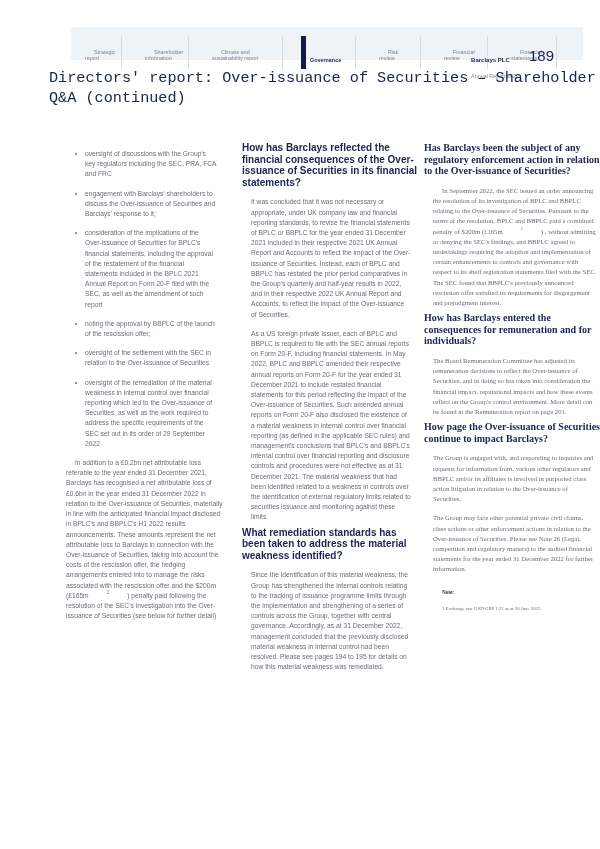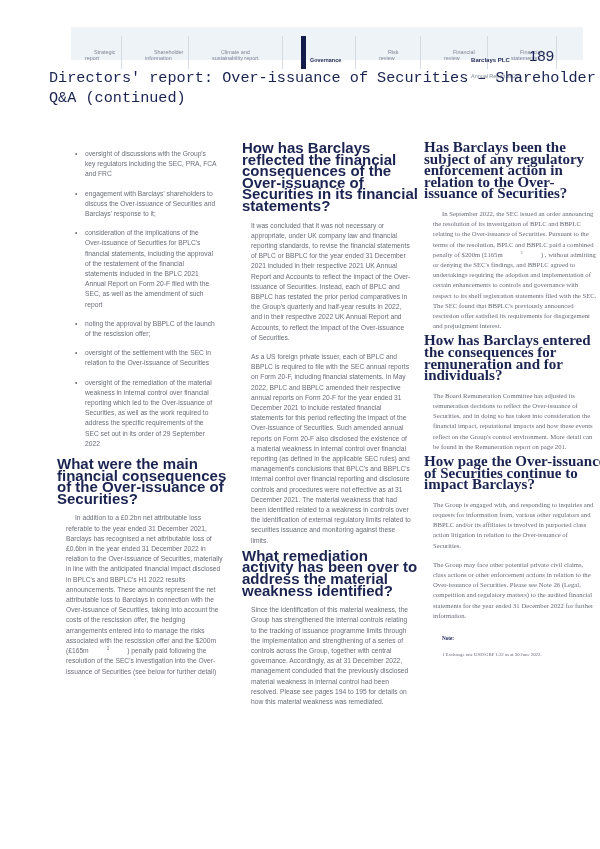--- a/index.html
+++ b/index.html
@@ -19,21 +19,21 @@
 
   .col { position: absolute; top: 113px; width: 178px; font-size: 6.7px; line-height: 10.2px; color: #6a6d78; }
   .col1 { left: 30px; }
   .col2 { left: 215px; width: 178px; }
   .col3 { left: 397px; width: 182px; font-family: Liberation Serif, serif; }
 
   ul.bullets { list-style: none; }
   ul.bullets li { position: relative; padding-left: 10px; margin-bottom: 4px; }
   ul.bullets li::before { content: "•"; position: absolute; left: 0; top: 0; color: #6a6d78; }
 
-  h3 { font-size: 15px; line-height: 11.6px; color: #1b2350; font-weight: bold; margin: 2px 0 4px 0; }
+  h3 { font-size: 10px; line-height: 11.6px; color: #1b2350; font-weight: bold; margin: 2px 0 4px 0; }
   p { margin-bottom: 4px; }
   sup { font-size: 4.5px; line-height: 0; vertical-align: super; }
 
   .note { margin-top: 14px; }
   .note-label { font-size: 5.2px; font-weight: bold; color: #1b2350; line-height: 7px; }
   .note-text { font-size: 4.8px; color: #6a6d78; line-height: 7px; }
 </style>
 </head>
 <body>
 
@@ -56,29 +56,28 @@
 
 <div class="col col1">
   <ul class="bullets">
     <li>oversight of discussions with the Group's key regulators including the SEC, PRA, FCA and FRC</li>
     <li>engagement with Barclays' shareholders to discuss the Over-issuance of Securities and Barclays' response to it;</li>
     <li>consideration of the implications of the Over-issuance of Securities for BPLC's financial statements, including the approval of the restatement of the financial statements included in the BPLC 2021 Annual Report on Form 20-F filed with the SEC, as well as the amendment of such report</li>
     <li>noting the approval by BBPLC of the launch of the rescission offer;</li>
     <li>oversight of the settlement with the SEC in relation to the Over-issuance of Securities</li>
     <li>oversight of the remediation of the material weakness in internal control over financial reporting which led to the Over-issuance of Securities, as well as the work required to address the specific requirements of the SEC set out in its order of 29 September 2022</li>
   </ul>
-  <h3>What were the main financial consequences of the Over-issuance of Securities?</h3>
   <p><span>In addition to a £0.2bn net attributable loss referable to the year ended 31 December 2021, Barclays has recognised a net attributable loss of £0.6bn in the year ended 31 December 2022 in relation to the Over-issuance of Securities, materially in line with the anticipated financial impact disclosed in BPLC's and BBPLC's H1 2022 results announcements. These amounts represent the net attributable loss to Barclays in connection with the Over-issuance of Securities, taking into account the costs of the rescission offer, the hedging arrangements entered into to manage the risks associated with the rescission offer and the $200m (£165m</span><sup>1</sup><span>) penalty paid following the resolution of the SEC's investigation into the Over-issuance of Securities (see below for further detail)</span></p>
 </div>
 
 <div class="col col2">
   <h3>How has Barclays reflected the financial consequences of the Over-issuance of Securities in its financial statements?</h3>
   <p>It was concluded that it was not necessary or appropriate, under UK company law and financial reporting standards, to revise the financial statements of BPLC or BBPLC for the year ended 31 December 2021 included in their respective 2021 UK Annual Report and Accounts to reflect the impact of the Over-issuance of Securities. Instead, each of BPLC and BBPLC has restated the prior period comparatives in the Group's quarterly and half-year results in 2022, and in their respective 2022 UK Annual Report and Accounts, to reflect the impact of the Over-issuance of Securities.</p>
   <p>As a US foreign private issuer, each of BPLC and BBPLC is required to file with the SEC annual reports on Form 20-F, including financial statements. In May 2022, BPLC and BBPLC amended their respective annual reports on Form 20-F for the year ended 31 December 2021 to include restated financial statements for this period reflecting the impact of the Over-issuance of Securities. Such amended annual reports on Form 20-F also disclosed the existence of a material weakness in internal control over financial reporting (as defined in the applicable SEC rules) and management's conclusions that BPLC's and BBPLC's internal control over financial reporting and disclosure controls and procedures were not effective as at 31 December 2021. The material weakness that had been identified related to a weakness in controls over the identification of external regulatory limits related to securities issuance and monitoring against these limits.</p>
-  <h3>What remediation activity has been over to address the material weakness identified?</h3>
+  <h3>What remediation standards has been taken to address the material weakness identified?</h3>
   <p>Since the identification of this material weakness, the Group has strengthened the internal controls relating to the tracking of issuance programme limits through the implementation and strengthening of a series of controls across the Group, together with central governance. Accordingly, as at 31 December 2022, management concluded that the previously disclosed material weakness in internal control had been resolved. Please see pages 194 to 195 for details on how this material weakness was remediated.</p>
 </div>
 
 <div class="col col3">
   <h3>Has Barclays been the subject of any regulatory enforcement action in relation to the Over-issuance of Securities?</h3>
   <p><span>In September 2022, the SEC issued an order announcing the resolution of its investigation of BPLC and BBPLC relating to the Over-issuance of Securities. Pursuant to the terms of the resolution, BPLC and BBPLC paid a combined penalty of $200m (£165m</span><sup>1</sup><span>) , without admitting or denying the SEC's findings, and BBPLC agreed to undertakings requiring the adoption and implementation of certain enhancements to controls and governance with respect to its shelf registration statements filed with the SEC. The SEC found that BBPLC's previously announced rescission offer satisfied its requirements for disgorgement and prejudgment interest.</span></p>
   <h3>How has Barclays entered the consequences for remuneration and for individuals?</h3>
   <p>The Board Remuneration Committee has adjusted its remuneration decisions to reflect the Over-issuance of Securities, and in doing so has taken into consideration the financial impact, reputational impacts and how these events reflect on the Group's control environment. More detail can be found in the Remuneration report on page 201.</p>
   <h3>How page the Over-issuance of Securities continue to impact Barclays?</h3>
   <p>The Group is engaged with, and responding to inquiries and requests for information from, various other regulators and BBPLC and/or its affiliates is involved in purported class action litigation in relation to the Over-issuance of Securities.</p>

